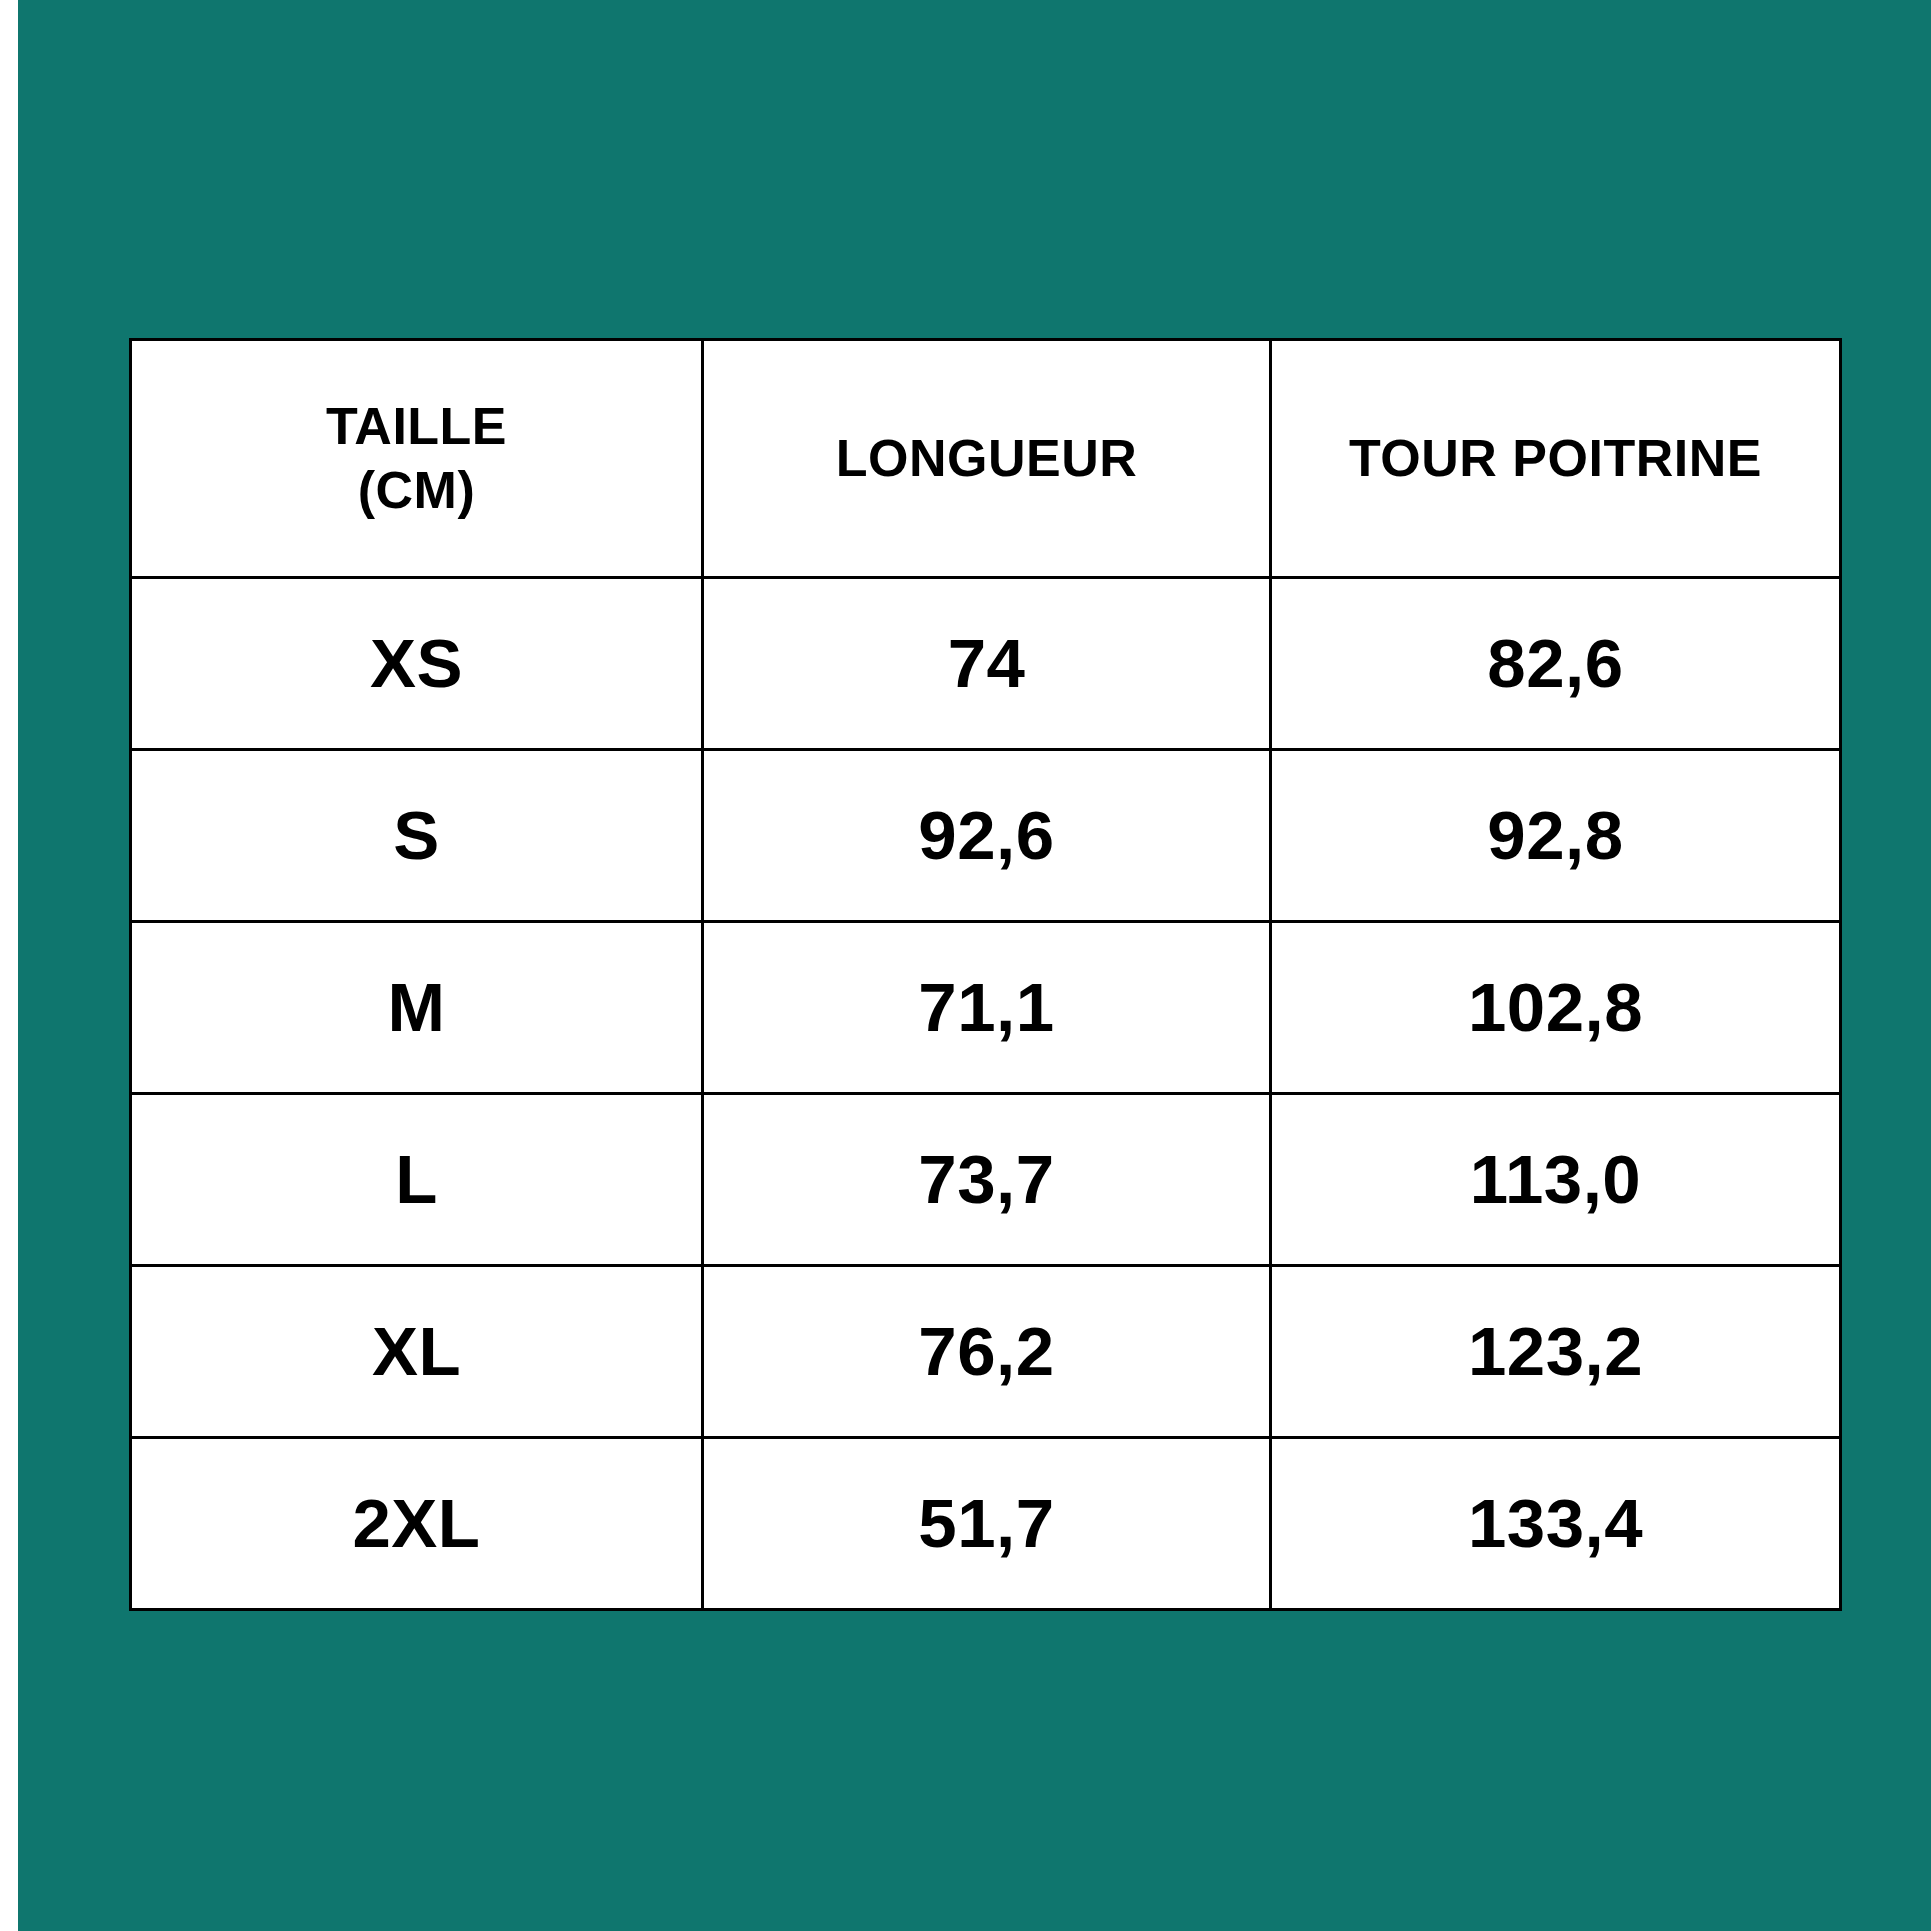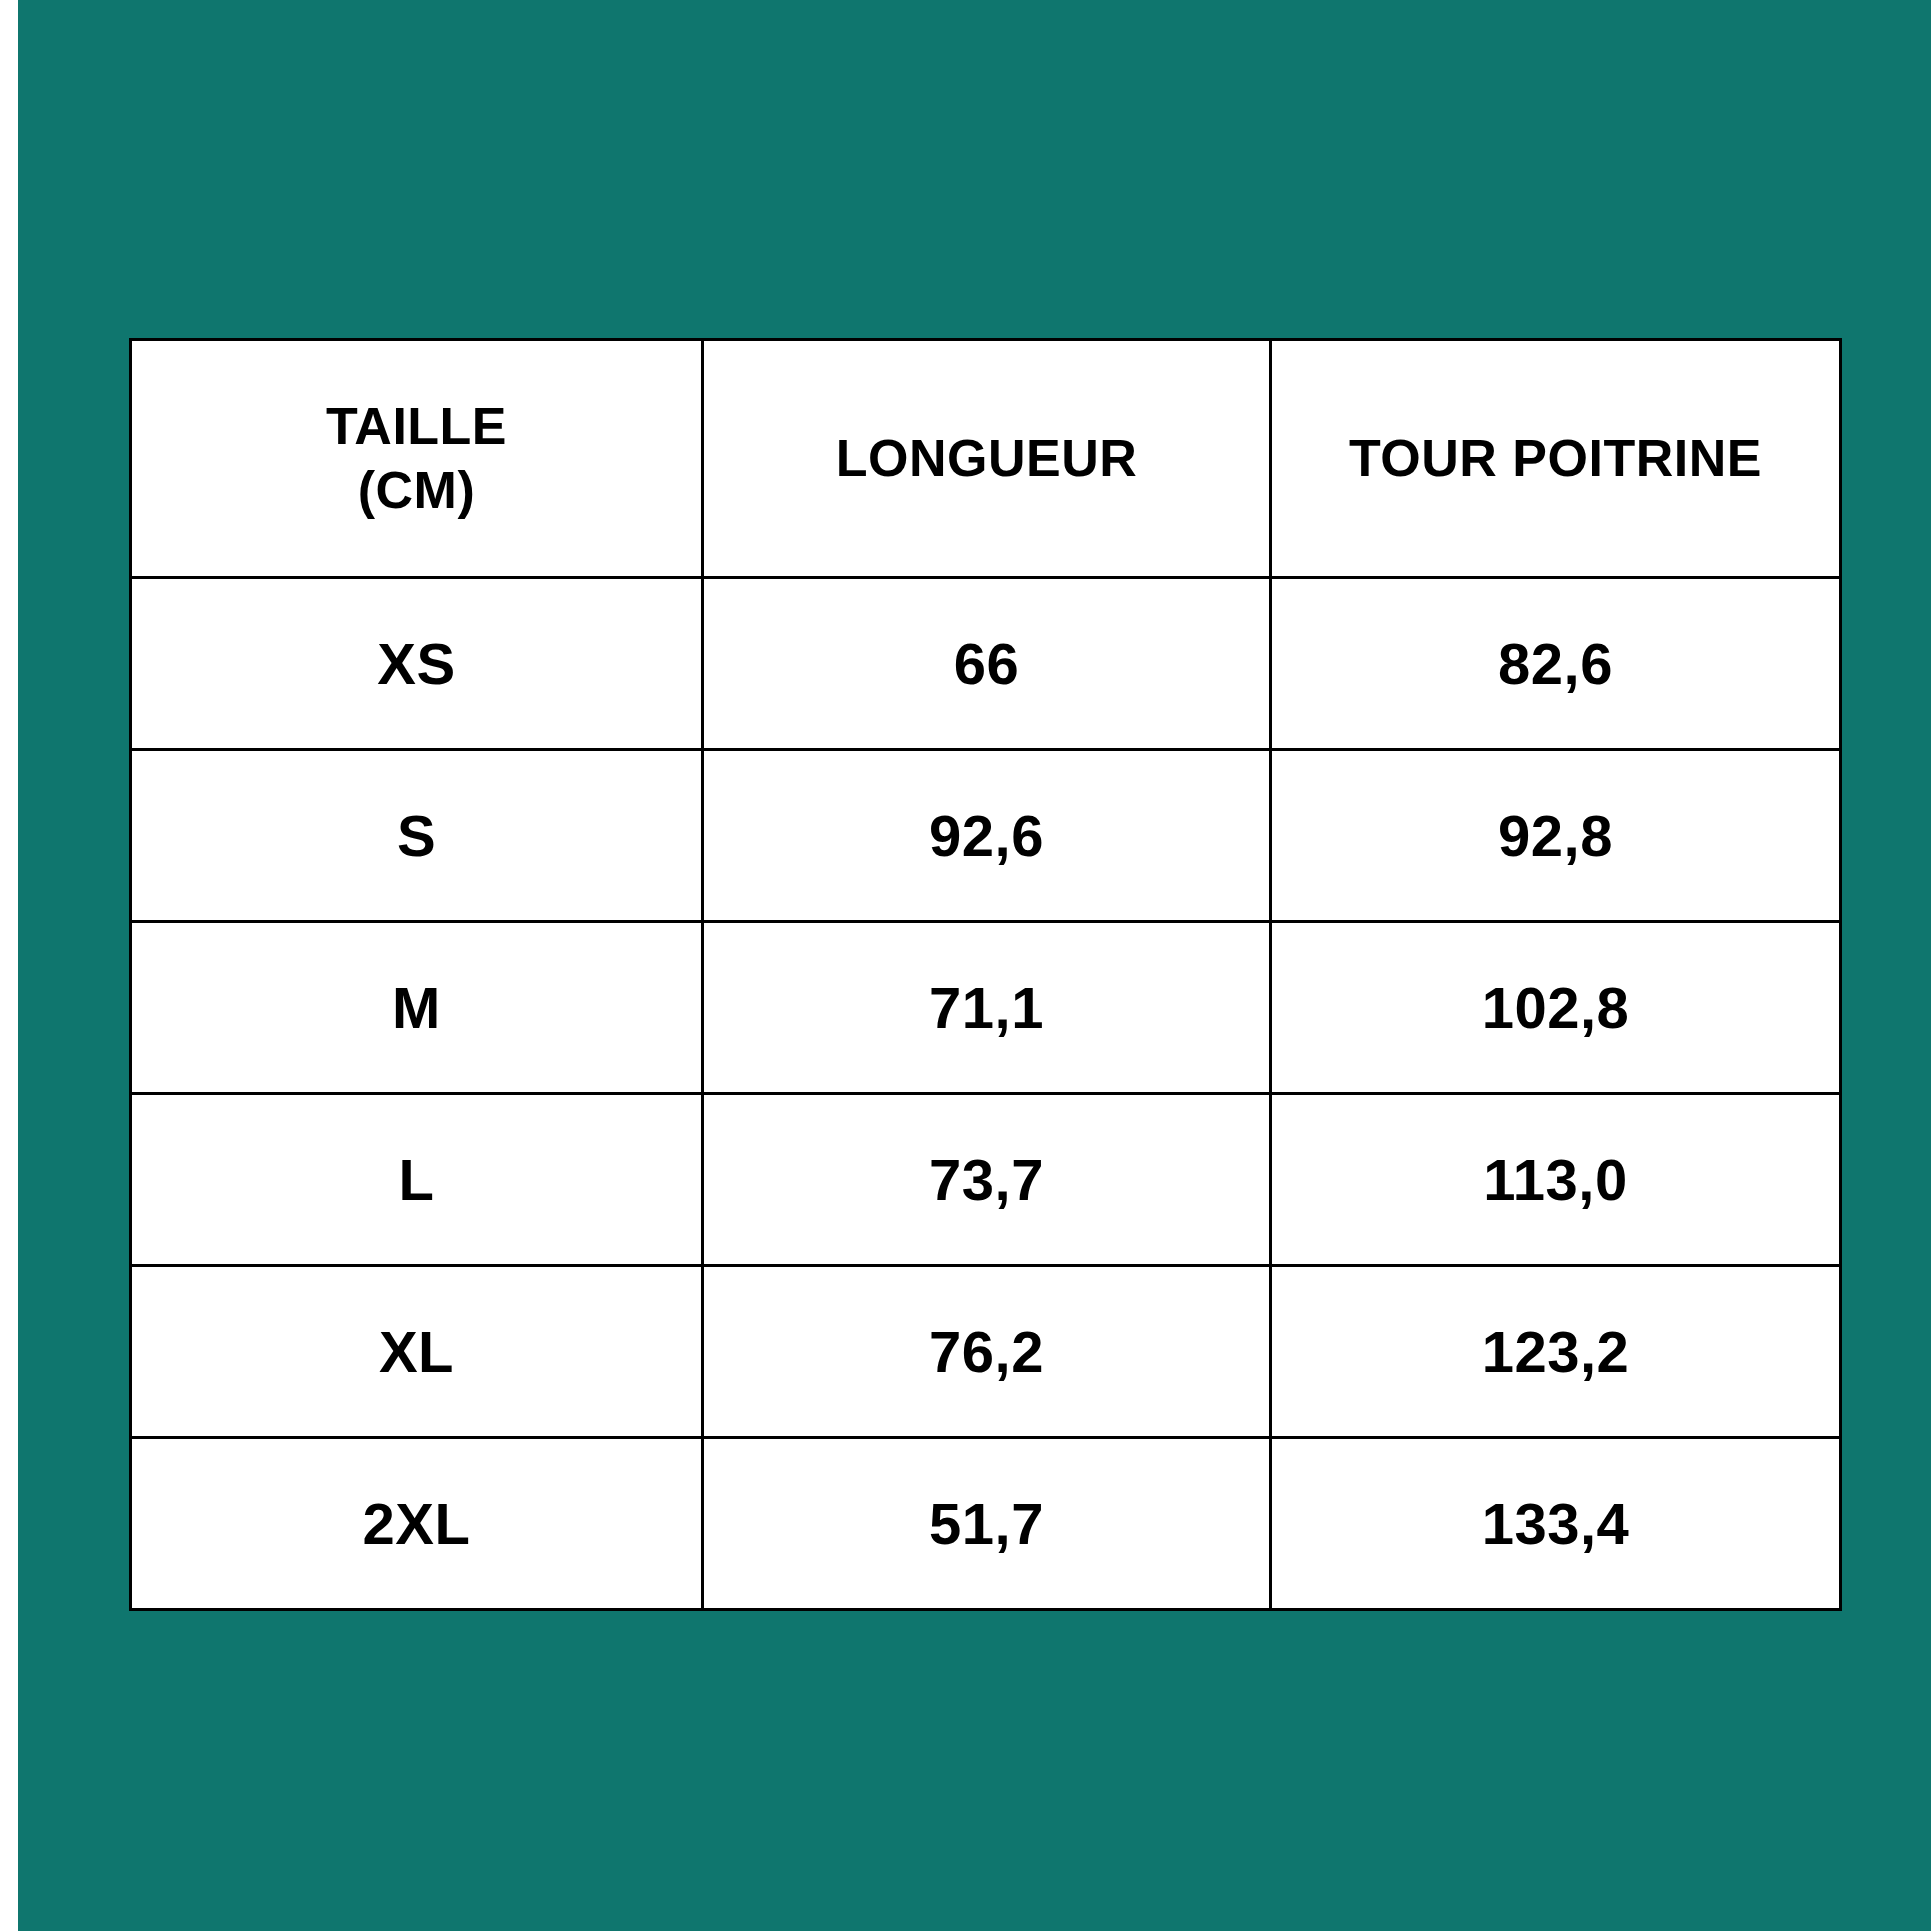--- a/index.html
+++ b/index.html
@@ -59,21 +59,21 @@
     line-height: 1.22;
     letter-spacing: 0.5px;
   }
 
   table.size-table thead th .hdr-line {
     display: block;
   }
 
   table.size-table tbody td {
     height: 169px;
-    font-size: 58px;
+    font-size: 69px;
     letter-spacing: 0.5px;
     margin-left: 25px;
   }
 </style>
 </head>
 <body>
 
 <div class="page">
   <div class="table-wrap">
     <table class="size-table">
@@ -92,21 +92,21 @@
             <span class="hdr-line">LONGUEUR</span>
           </th>
           <th>
             <span class="hdr-line">TOUR POITRINE</span>
           </th>
         </tr>
       </thead>
       <tbody>
         <tr>
           <td>XS</td>
-          <td>66</td>
+          <td>74</td>
           <td>82,6</td>
         </tr>
         <tr>
           <td>S</td>
           <td>92,6</td>
           <td>92,8</td>
         </tr>
         <tr>
           <td>M</td>
           <td>71,1</td>

